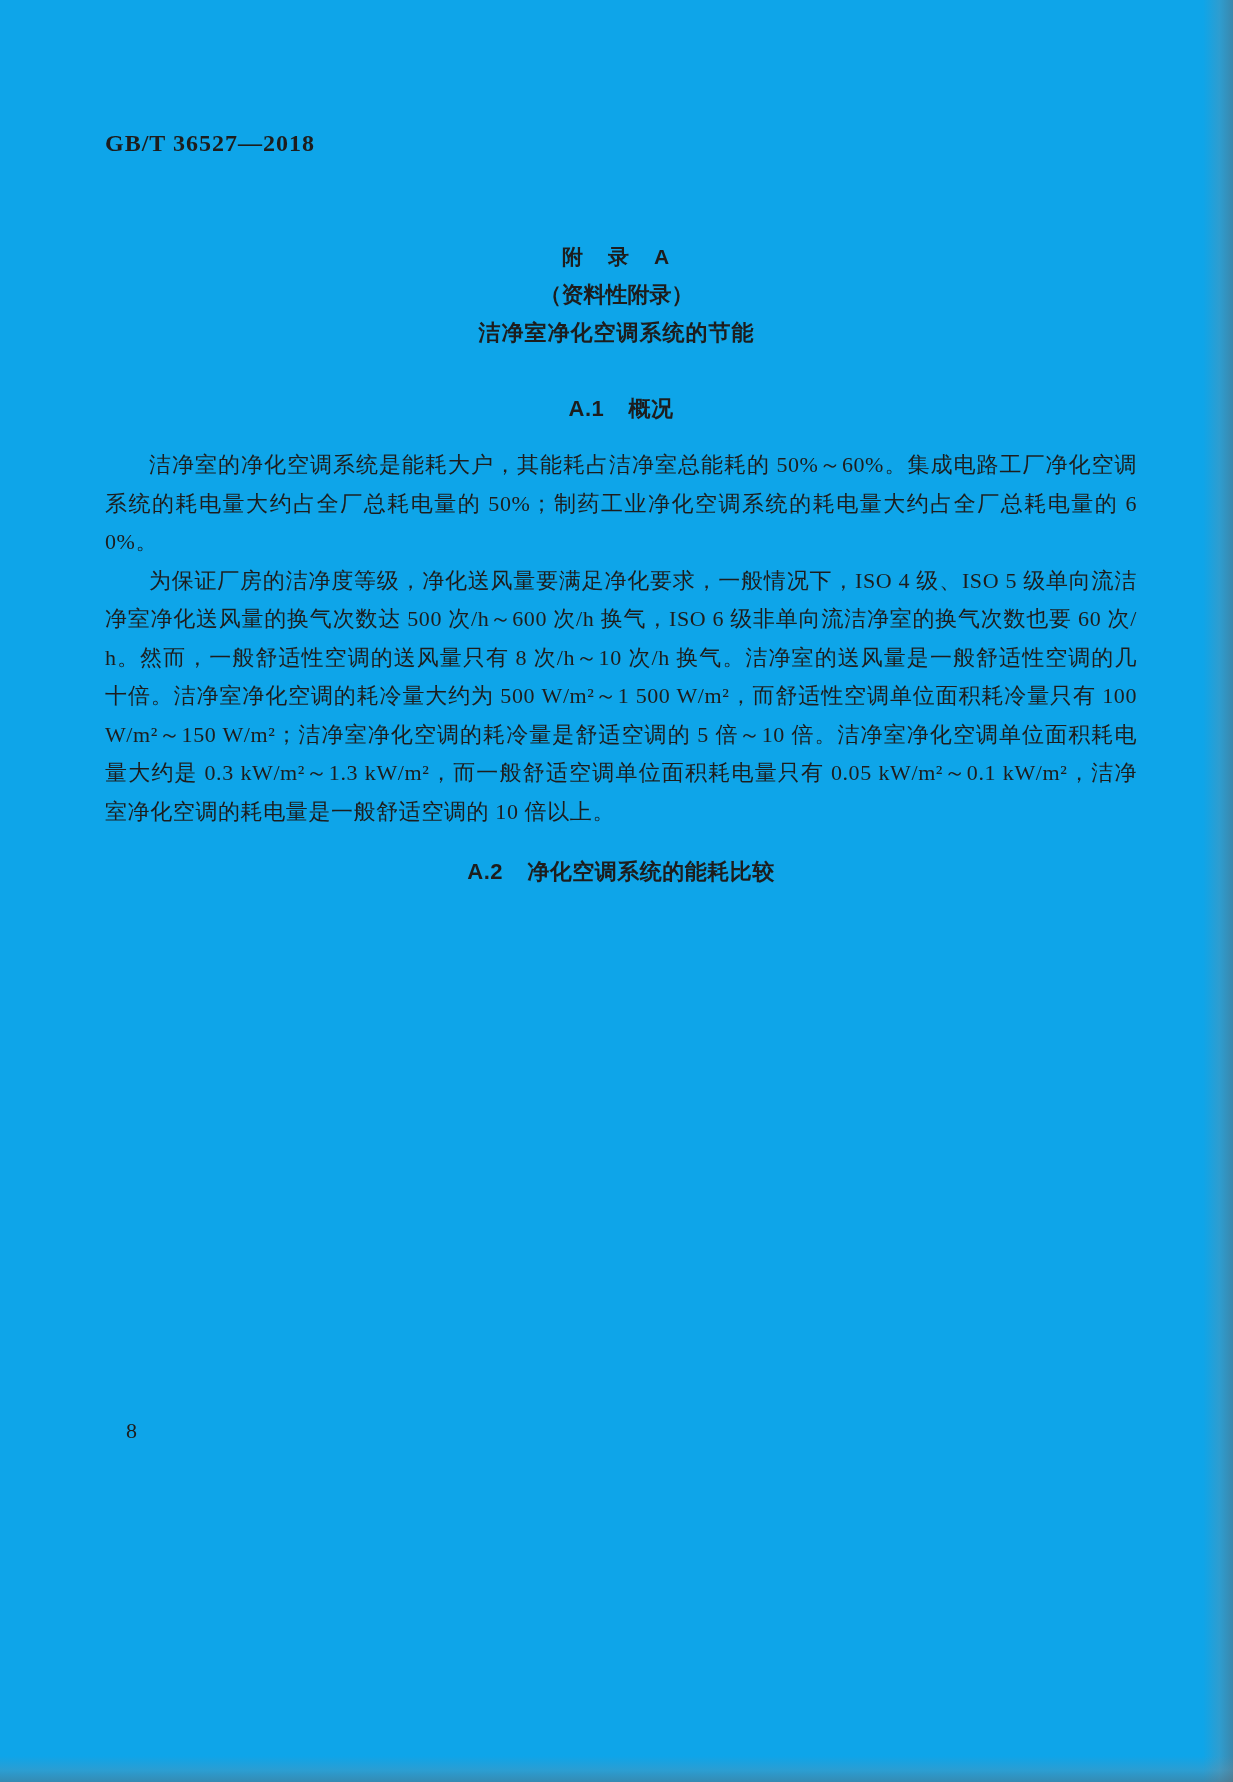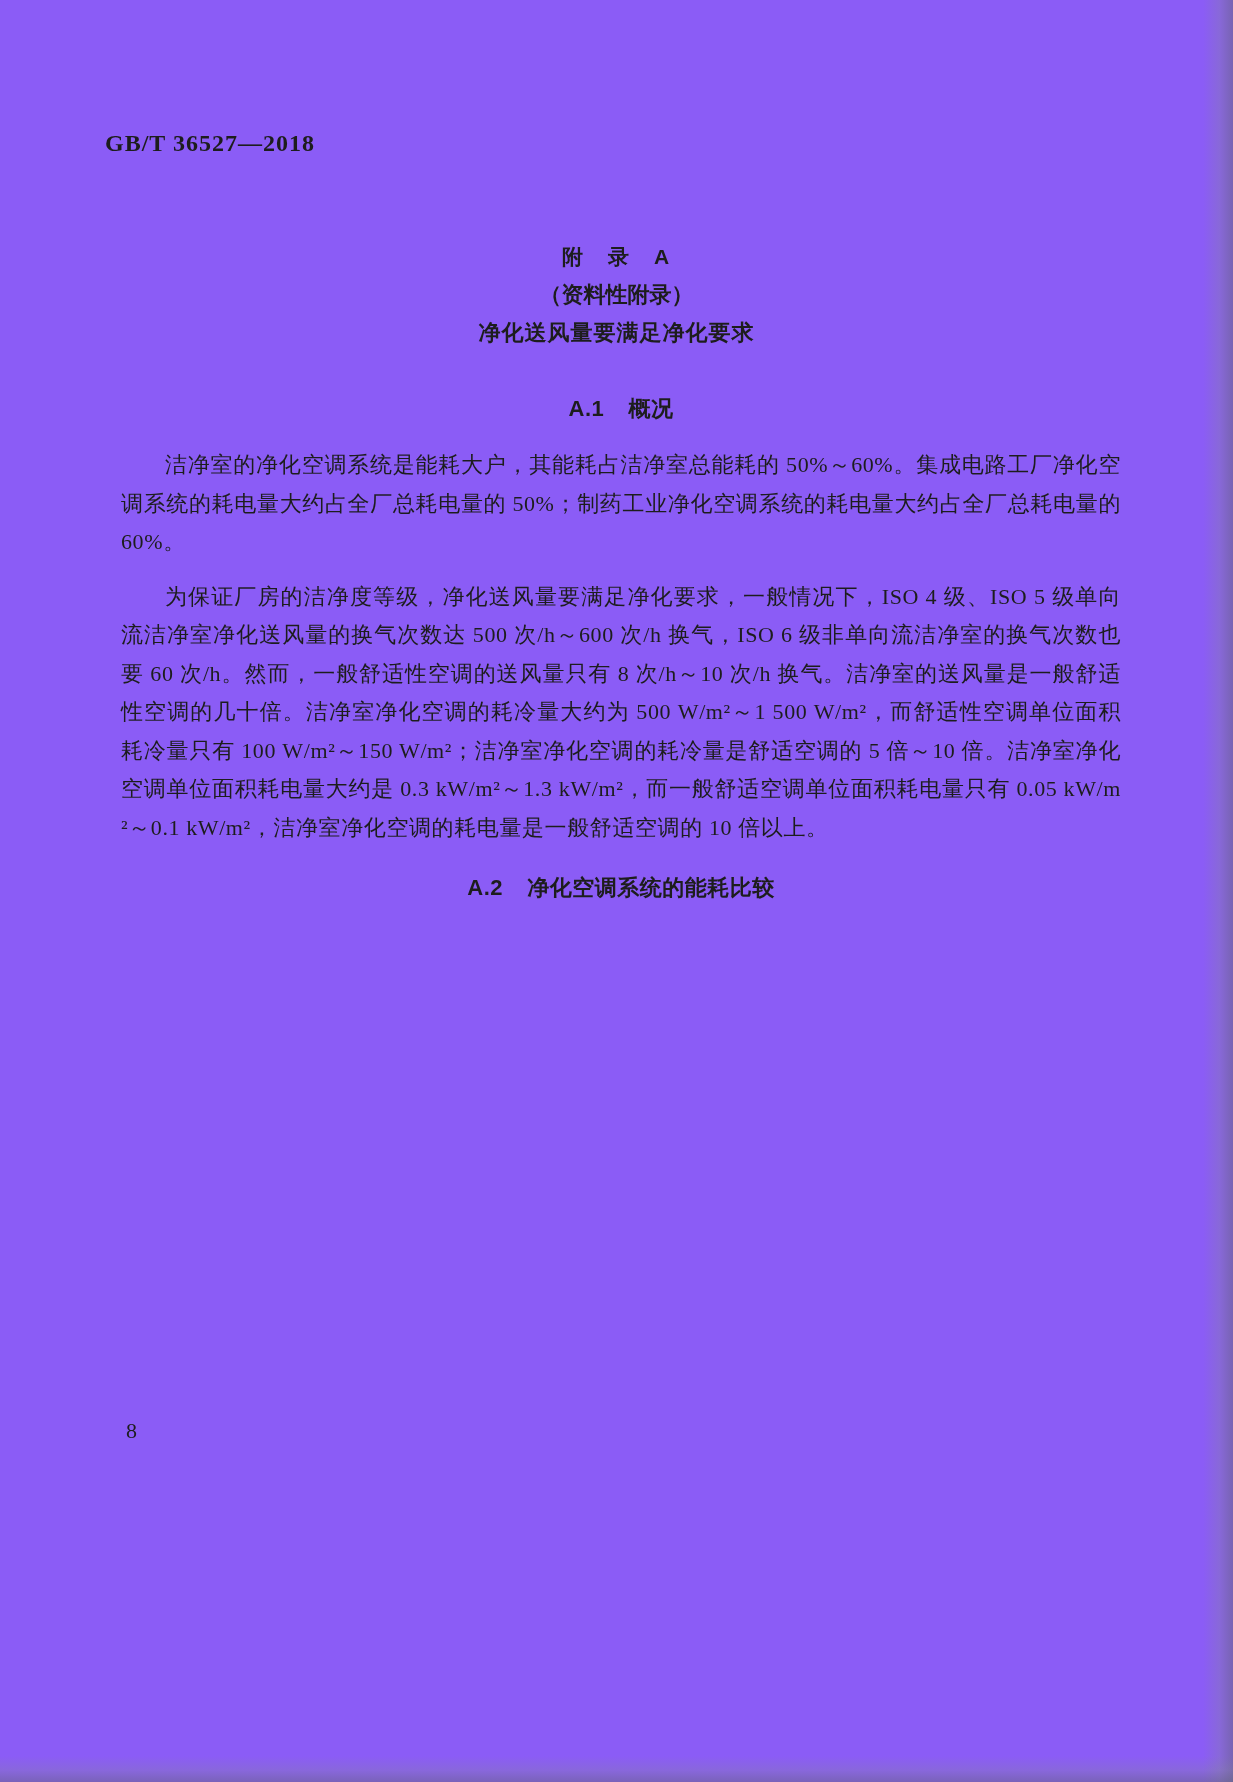--- a/index.html
+++ b/index.html
@@ -1,20 +1,20 @@
 <!DOCTYPE html>
 <html lang="zh"><head>
 <meta charset="utf-8">
 <style>
   html,body{margin:0;padding:0;background:#e9e9e9;}
   .page{
     position:relative;
     width:1233px;height:1782px;
     margin:0 auto;
-    background:#8b5cf6;
+    background:#0ea5e9;
     overflow:hidden;
     font-family:"Liberation Serif","DejaVu Serif",serif;
     color:#1d1d1d;
   }
   
   .scan-edge-right{
     position:absolute;top:0;right:0;width:30px;height:100%;
     background:linear-gradient(to right,rgba(130,136,142,0) 0%,rgba(130,136,142,0.28) 55%,rgba(100,106,112,0.5) 100%);
     pointer-events:none;
   }
@@ -41,21 +41,21 @@
     position:absolute;top:394px;left:105px;width:1032px;
   }
   .sec-heading{
     font-family:"Liberation Sans","DejaVu Sans",sans-serif;
     font-weight:bold;font-size:22px;line-height:30px;
     margin:0 0 22px 0;letter-spacing:0.5px;text-align:center;
   }
   .sec-heading .sec-num{margin-right:1.1em;}
   .sec-heading.a2{margin-top:26px;margin-bottom:56px;}
   .body-par{
-    margin:16px;
+    margin:0;
     font-size:22px;line-height:38.5px;
     text-align:justify;
     text-indent:2em;
     letter-spacing:0.6px;
     word-break:break-all;
   }
   .page-number{
     position:absolute;left:126px;top:1418px;
     font-size:22px;
   }
@@ -65,21 +65,21 @@
 
 <div class="page">
 
   <div class="running-header">
     <span>GB/T 36527—2018</span>
   </div>
 
   <div class="appendix-title">
     <div class="t1">附　录　A</div>
     <div class="t2">（资料性附录）</div>
-    <div class="t3">净化送风量要满足净化要求</div>
+    <div class="t3">洁净室净化空调系统的节能</div>
   </div>
 
   <div class="content">
 
     <section>
       <h2 class="sec-heading">
         <span class="sec-num">A.1</span><span>概况</span>
       </h2>
       <p class="body-par">洁净室的净化空调系统是能耗大户，其能耗占洁净室总能耗的 50%～60%。集成电路工厂净化空调系统的耗电量大约占全厂总耗电量的 50%；制药工业净化空调系统的耗电量大约占全厂总耗电量的 60%。</p>
       <p class="body-par">为保证厂房的洁净度等级，净化送风量要满足净化要求，一般情况下，ISO 4 级、ISO 5 级单向流洁净室净化送风量的换气次数达 500 次/h～600 次/h 换气，ISO 6 级非单向流洁净室的换气次数也要 60 次/h。然而，一般舒适性空调的送风量只有 8 次/h～10 次/h 换气。洁净室的送风量是一般舒适性空调的几十倍。洁净室净化空调的耗冷量大约为 500 W/m²～1 500 W/m²，而舒适性空调单位面积耗冷量只有 100 W/m²～150 W/m²；洁净室净化空调的耗冷量是舒适空调的 5 倍～10 倍。洁净室净化空调单位面积耗电量大约是 0.3 kW/m²～1.3 kW/m²，而一般舒适空调单位面积耗电量只有 0.05 kW/m²～0.1 kW/m²，洁净室净化空调的耗电量是一般舒适空调的 10 倍以上。</p>

